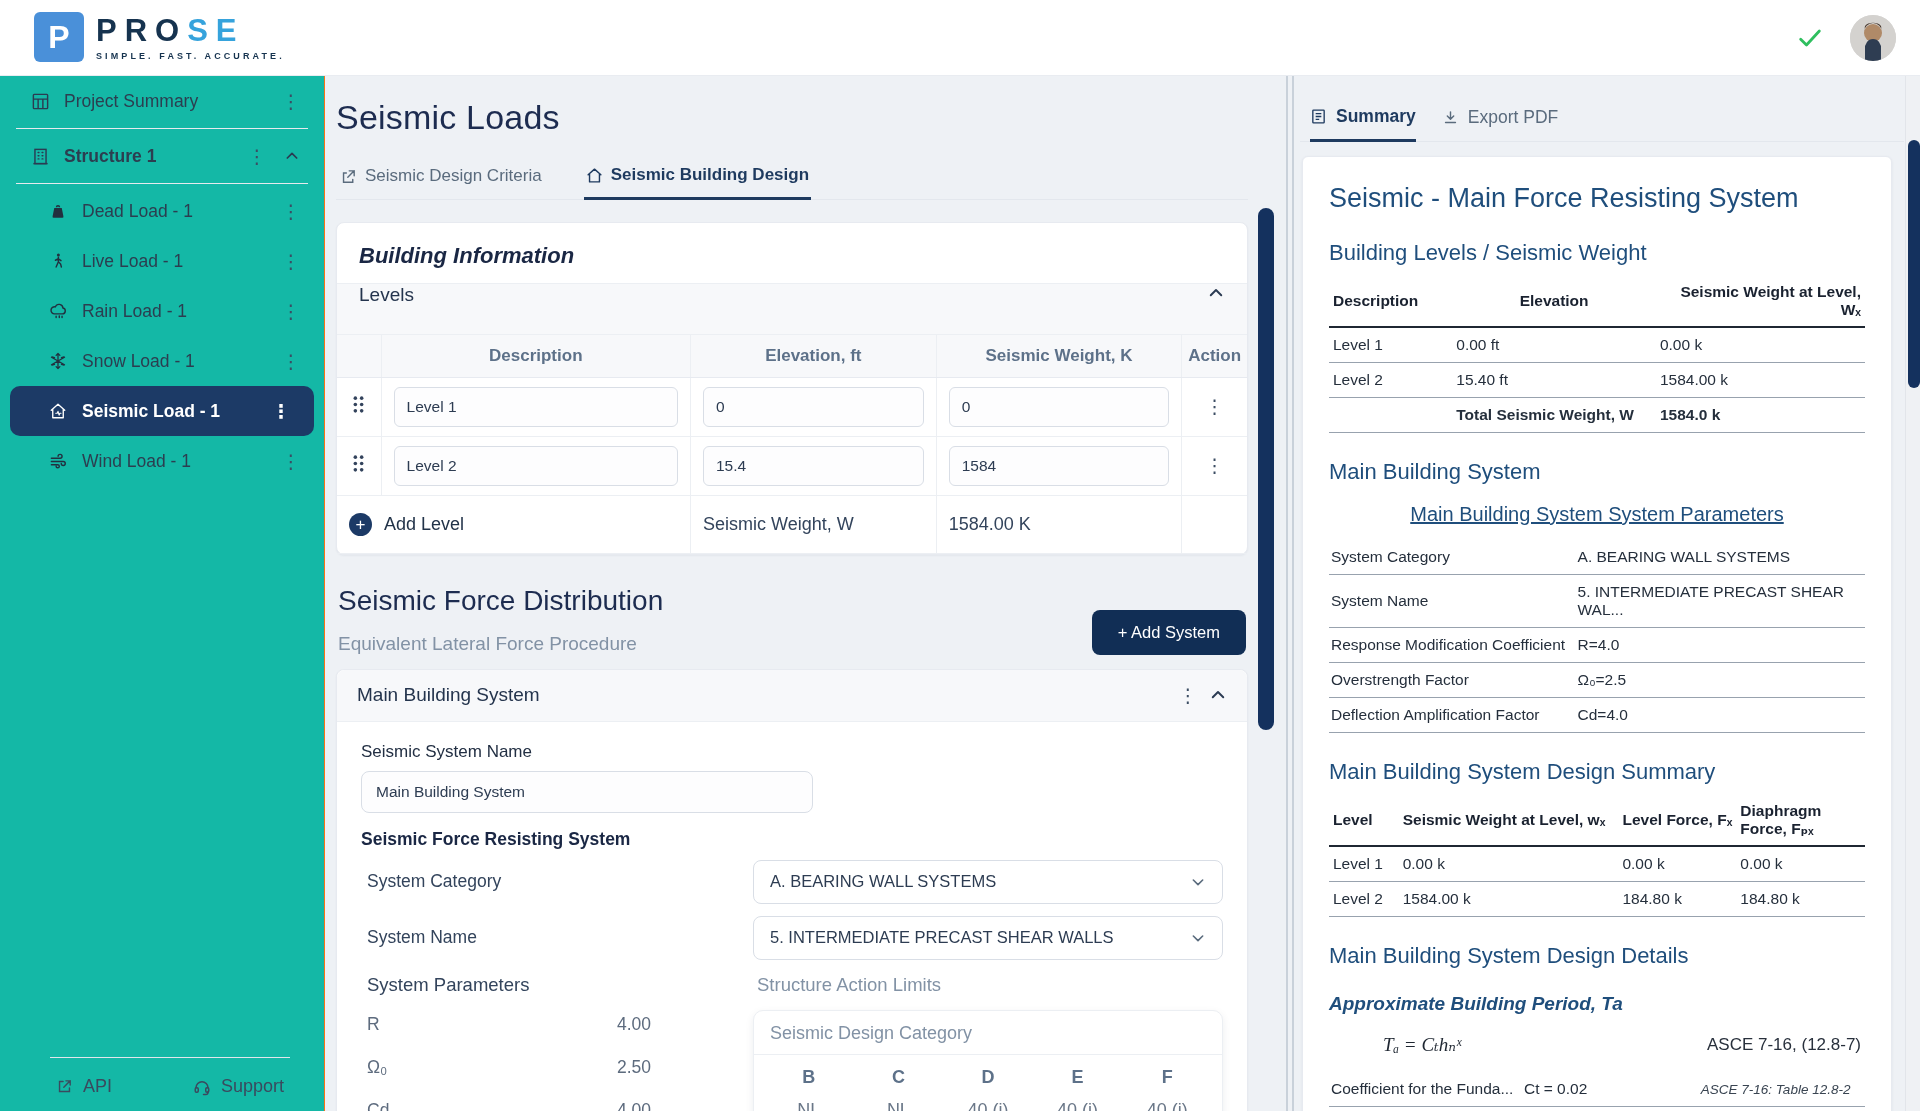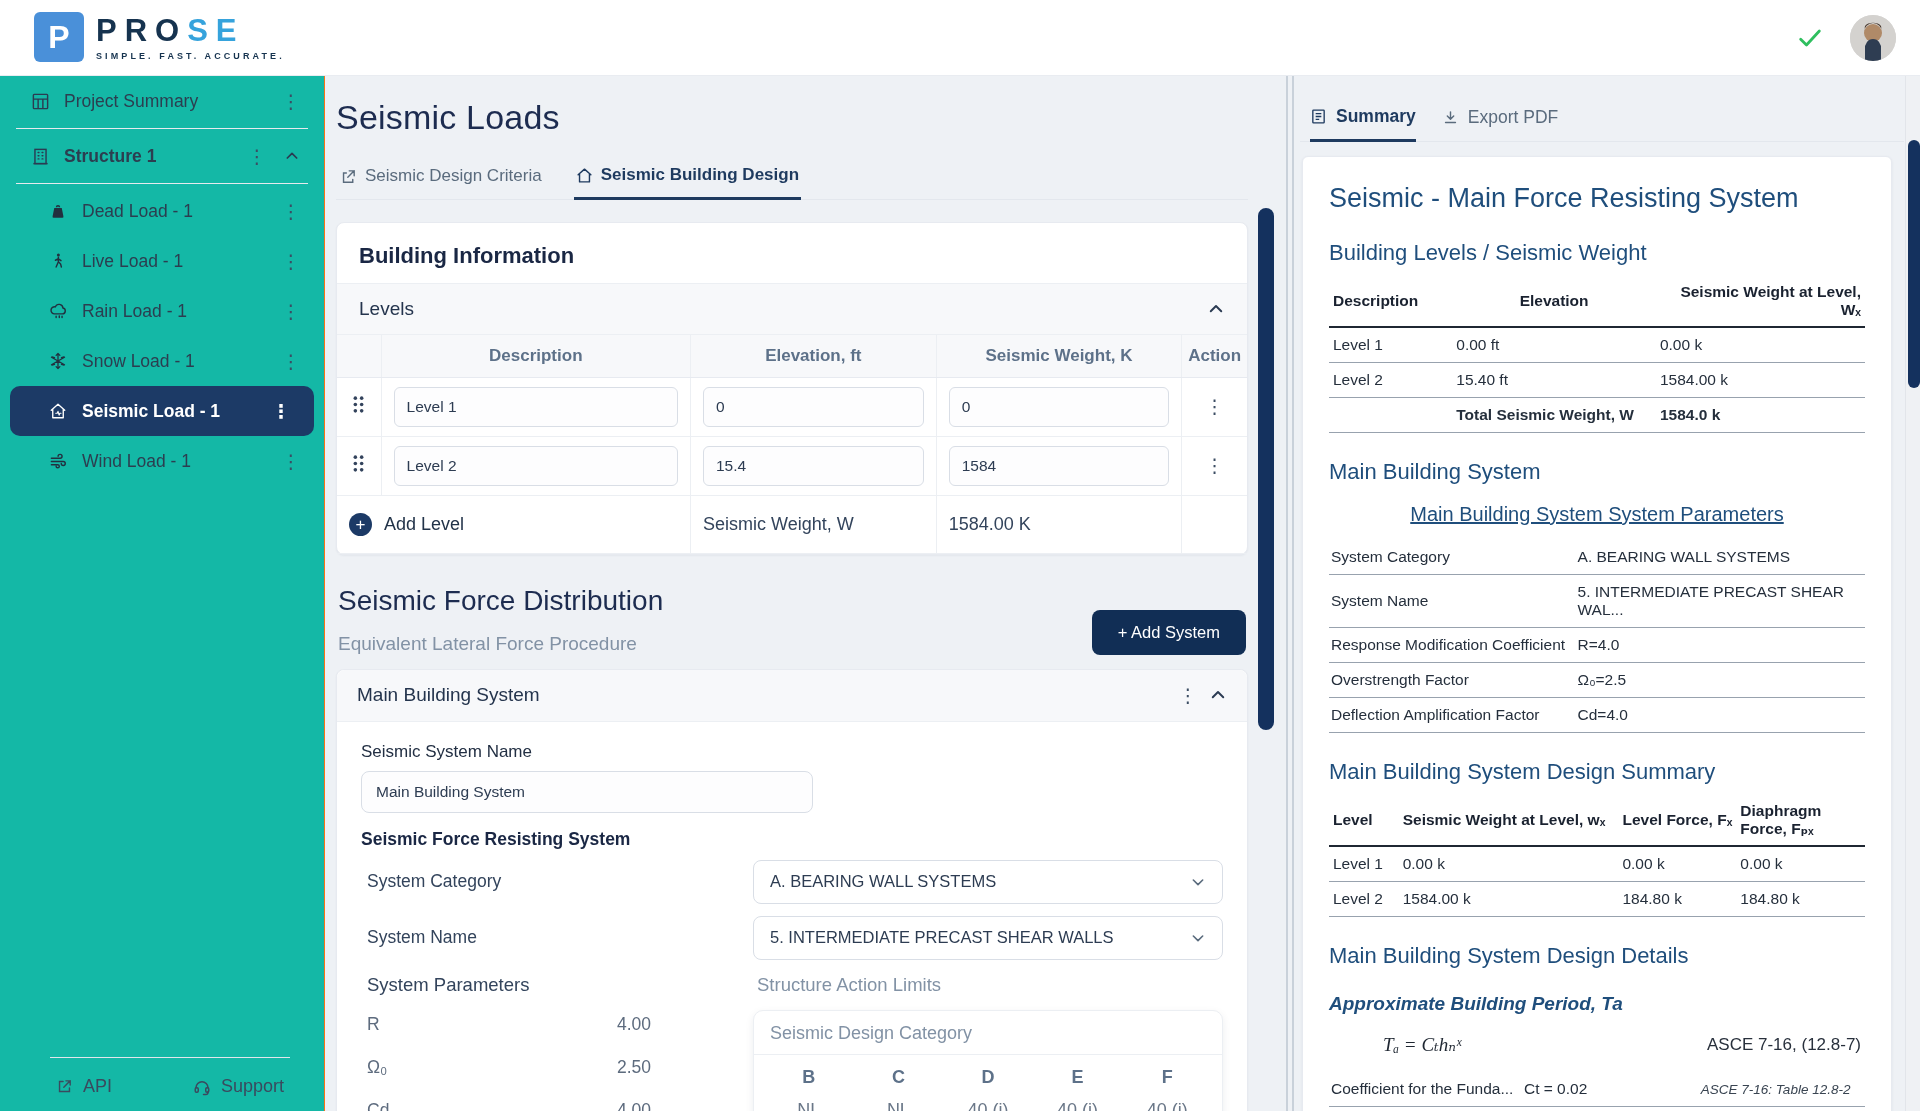--- a/index.html
+++ b/index.html
@@ -35,29 +35,29 @@
   .side-item.active .ic svg * { stroke:#fff; }
   .ic { width:20px; display:flex; justify-content:center; }
   .side-footer { position:absolute; left:0; bottom:14px; width:100%;padding-left:16px; }
   .side-footer .rule { height:1px; background:#e2e6eb; margin:0 34px 18px 34px; }
   .foot-links { display:flex; padding:0 40px; justify-content:space-between; }
   .foot-link { display:flex; align-items:center; gap:10px; font-size:18px; color:#3a4a5e; cursor:pointer; }
 
   
   .main-area { position:absolute; left:326px; top:76px; width:956px; height:1035px; overflow:hidden; padding:22px 34px 0 10px; }
   .page-title { font-size:34px; font-weight:400; color:#1d2c50; letter-spacing:0.2px; }
-  .tabs-row { display:flex; gap:30px; margin-top:22px; border-bottom:1px solid #e3e7ed; padding-left:2px; }
+  .tabs-row { display:flex; gap:40px; margin-top:22px; border-bottom:1px solid #e3e7ed; padding-left:2px; }
   .tab { display:flex; align-items:center; gap:8px; font-size:17px; color:#5a6b7d; padding:6px 2px 12px 2px; cursor:pointer; }
   .tab.active { color:#1e3a5f; font-weight:700; border-bottom:3px solid #1e3a5f; margin-bottom:-1px; }
 
   .card { background:#fff; border:1px solid #e7eaf0; border-radius:8px; box-shadow:0 1px 2px rgba(20,40,80,.05); }
   .card1 { margin-top:22px; }
   .card1-head { padding:20px 22px 14px 22px; }
-  .card1-head h2 { font-size:22px; font-weight:700; color:#1a2744; }
-  .levels-bar { background:#f7f8fa; border-top:1px solid #eceff3; border-bottom:1px solid #eceff3; height:52px; display:flex; align-items:center; padding:0 22px; }
+  .card1-head h2 { font-size:22px; font-weight:700; color:#1a2744;font-style:italic; }
+  .levels-bar { background:#f7f8fa; border-top:1px solid #eceff3; border-bottom:1px solid #eceff3; height:52px; display:flex; align-items:flex-start; padding:0 22px; }
   .levels-bar .t { flex:1; font-size:19px; color:#24344d; }
   .chev-btn { cursor:pointer; }
 
   table.levels { width:100%; border-collapse:collapse; }
   table.levels th { background:#f7f8fa; font-size:17px; font-weight:700; color:#5d7189; height:42px; border-bottom:1px solid #e7eaf0; border-right:1px solid #eceff3; text-align:center; }
   table.levels td { border-right:1px solid #eceff3; border-bottom:1px solid #eceff3; padding:9px 12px; height:58px; vertical-align:middle; }
   table.levels th:last-child, table.levels td:last-child { border-right:none; }
   .cell-input { width:100%; height:40px; border:1px solid #d9dee6; border-radius:6px; background:#fdfdfe; padding:0 12px; font-size:15.5px; color:#2d3c52; font-family:inherit; }
   .grip { margin:0 auto; cursor:grab; }
   .action-cell { text-align:center; }

